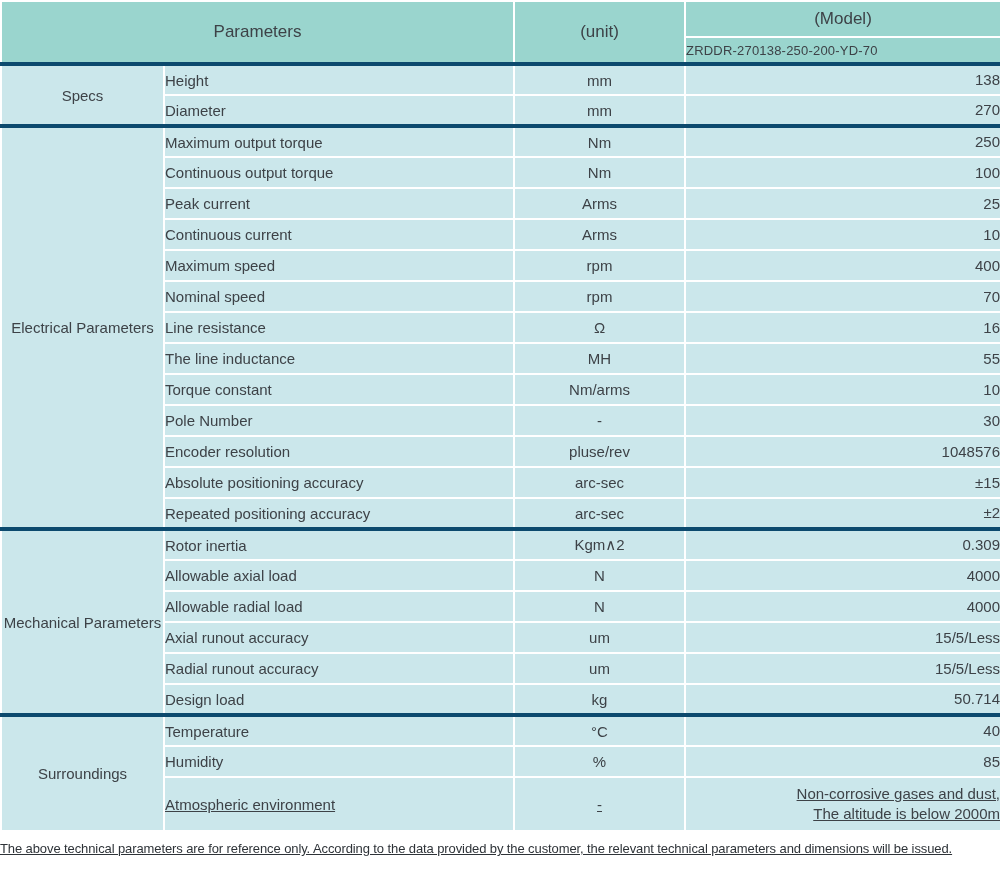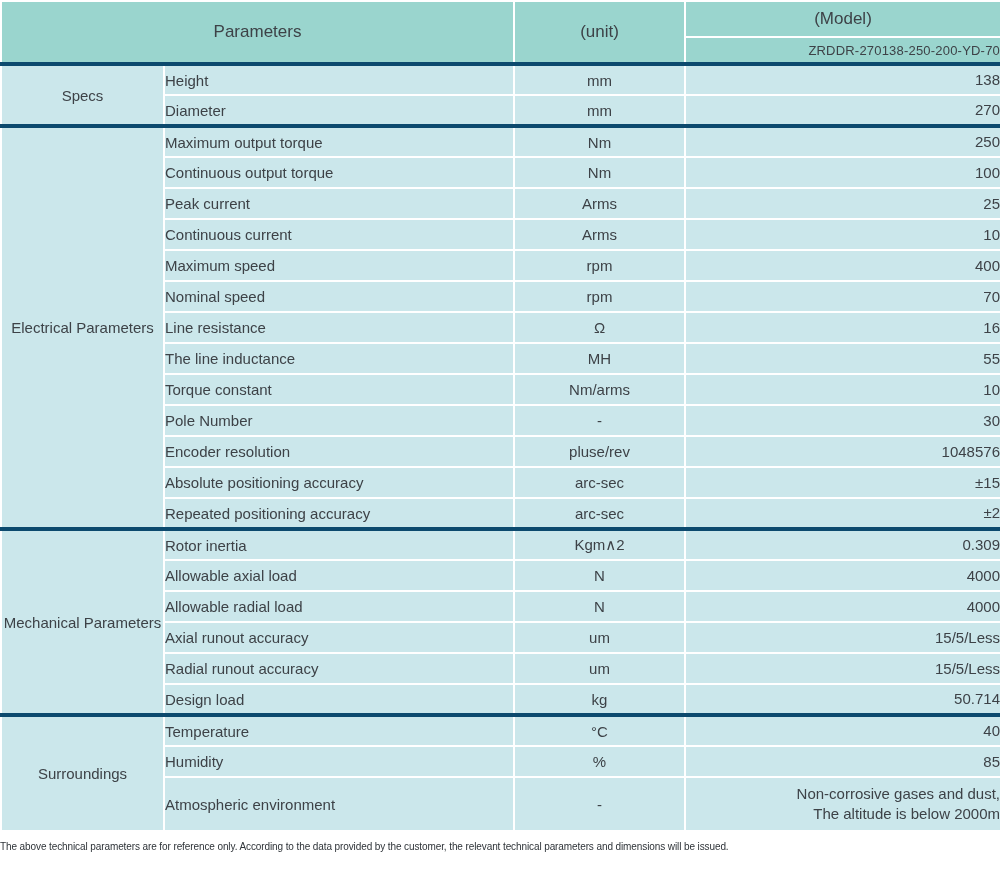--- a/index.html
+++ b/index.html
@@ -21,35 +21,36 @@
     table-layout:fixed;
   }
   .spec-table th,.spec-table td{
     border:2px solid #ffffff;
     font-weight:normal;
     padding:0;
     color:var(--text);
   }
   thead th{background:var(--header_bg);}
   .hdr-main{font-size:17px;height:34px;text-align:center;}
-  .model-value-row th{font-size:13px;height:24px;text-align:right;letter-spacing:.2px;margin-left:24px;}
+  .model-value-row th{font-size:13px;height:24px;text-align:left;letter-spacing:.2px;margin-left:24px;}
   tbody td{background:var(--body_bg);font-size:15px;height:27px;}
   tbody tr{height:31px;}
-  tbody tr.tall-row{height:54px;}
+  tbody tr.tall-row{height:54px;text-decoration:underline;}
   tbody tr.section-start td{border-top:4px solid #0c4a6e;}
   .group-cell{text-align:center;padding:0 34px;line-height:19px;}
   .param-name-cell{text-align:left;padding-left:27px;}
   .unit-cell{text-align:center;}
   .value-cell{text-align:right;white-space:pre-line;line-height:20px;}
   .footer-note{
     margin-top:9px;
-    font-size:10px;
+    font-size:13px;
     letter-spacing:-0.1px;
     white-space:nowrap;
     color:var(--note);
+    text-decoration:underline;
   }
 </style>
 </head>
 <body>
 
 <table class="spec-table">
   <colgroup>
     <col style="width:163px">
     <col style="width:350px">
     <col style="width:171px">

